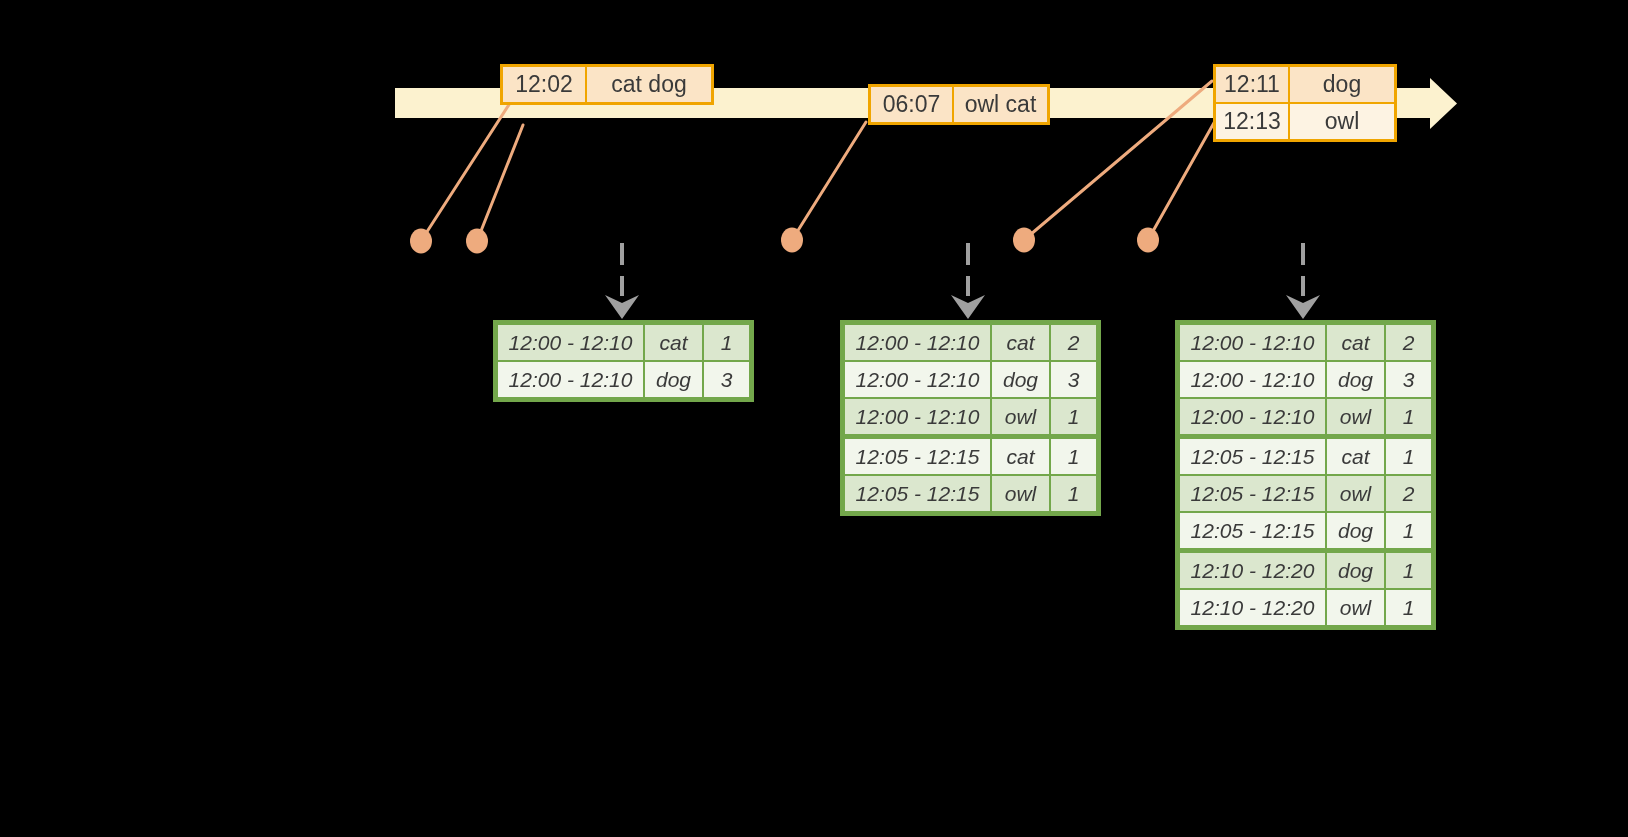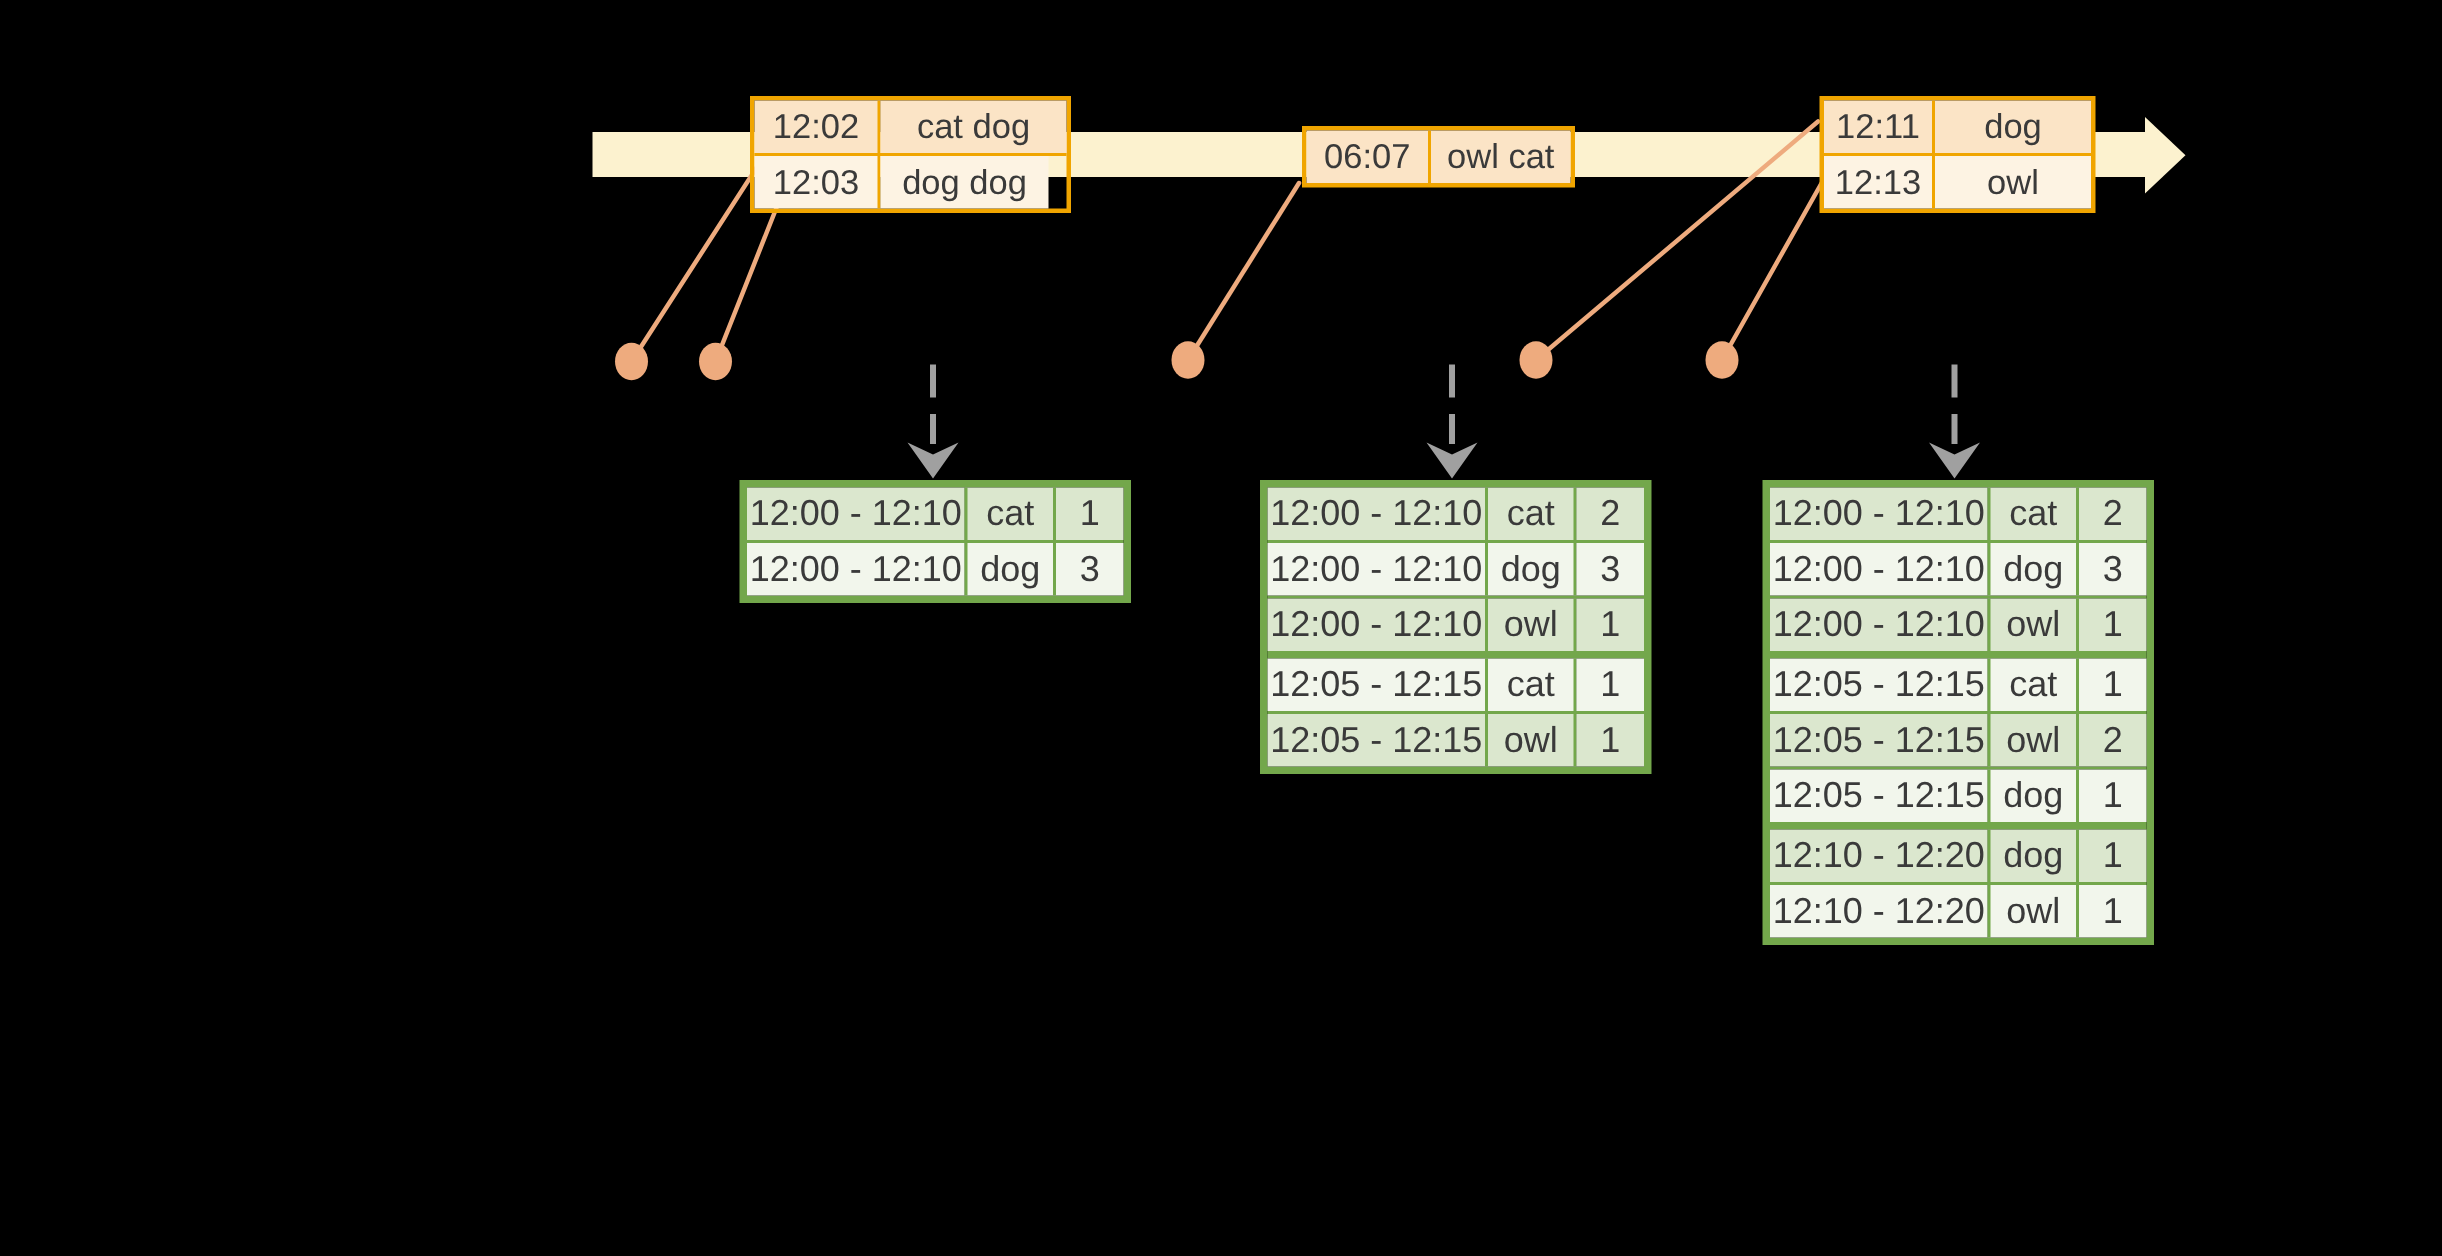--- a/index.html
+++ b/index.html
@@ -32,21 +32,21 @@
   .rtable{
     position:absolute;
     border:5px solid var(--table-border,#73A74B);
     z-index:2;
   }
   .rrow{display:flex;}
   .rrow + .rrow{border-top:2px solid var(--table-border,#73A74B);}
   .rrow.group-start{border-top-width:5px;}
   .rcell{
     height:35px;display:flex;align-items:center;justify-content:center;
-    font-size:24px;color:var(--text,#3A3A3A);
+    font-size:21px;color:var(--text,#3A3A3A);font-style:italic;
   }
   .rcell.window{width:145px;}
   .rcell.word{width:57px;border-left:2px solid var(--table-border,#73A74B);border-right:2px solid var(--table-border,#73A74B);}
   .rcell.count{width:45px;}
   .rrow.dark  .rcell{background:var(--table-fill-dark,#DBE7CE);}
   .rrow.light .rcell{background:var(--table-fill-light,#F2F6EC);}
 
   
   .conn{stroke-width:3;stroke-linecap:round;fill:none;}
   .trigline{stroke-width:4;stroke-dasharray:22 11;fill:none;}
@@ -85,24 +85,20 @@
       <line class="trigline" x1="1303" y1="243" x2="1303" y2="296" stroke="#A0A0A0"></line>
       <polygon points="1286,295 1303,303 1320,295 1303,319" fill="#A0A0A0"></polygon>
     </g>
   </svg>
 
   <div class="event-box" style="left:500px;top:64px;">
     <div class="ebrow dark">
       <div class="ecell time" style="width:82px">12:02</div>
       <div class="ecell words" style="width:124px">cat dog</div>
     </div>
-    <div class="ebrow light">
-      <div class="ecell time" style="width:82px">12:03</div>
-      <div class="ecell words" style="width:112px">dog dog</div>
-    </div>
   </div>
 
   <div class="event-box" style="left:868px;top:84px;">
     <div class="ebrow dark">
       <div class="ecell time" style="width:81px">06:07</div>
       <div class="ecell words" style="width:93px">owl cat</div>
     </div>
   </div>
 
   <div class="event-box" style="left:1213px;top:64px;text-align:right;">

